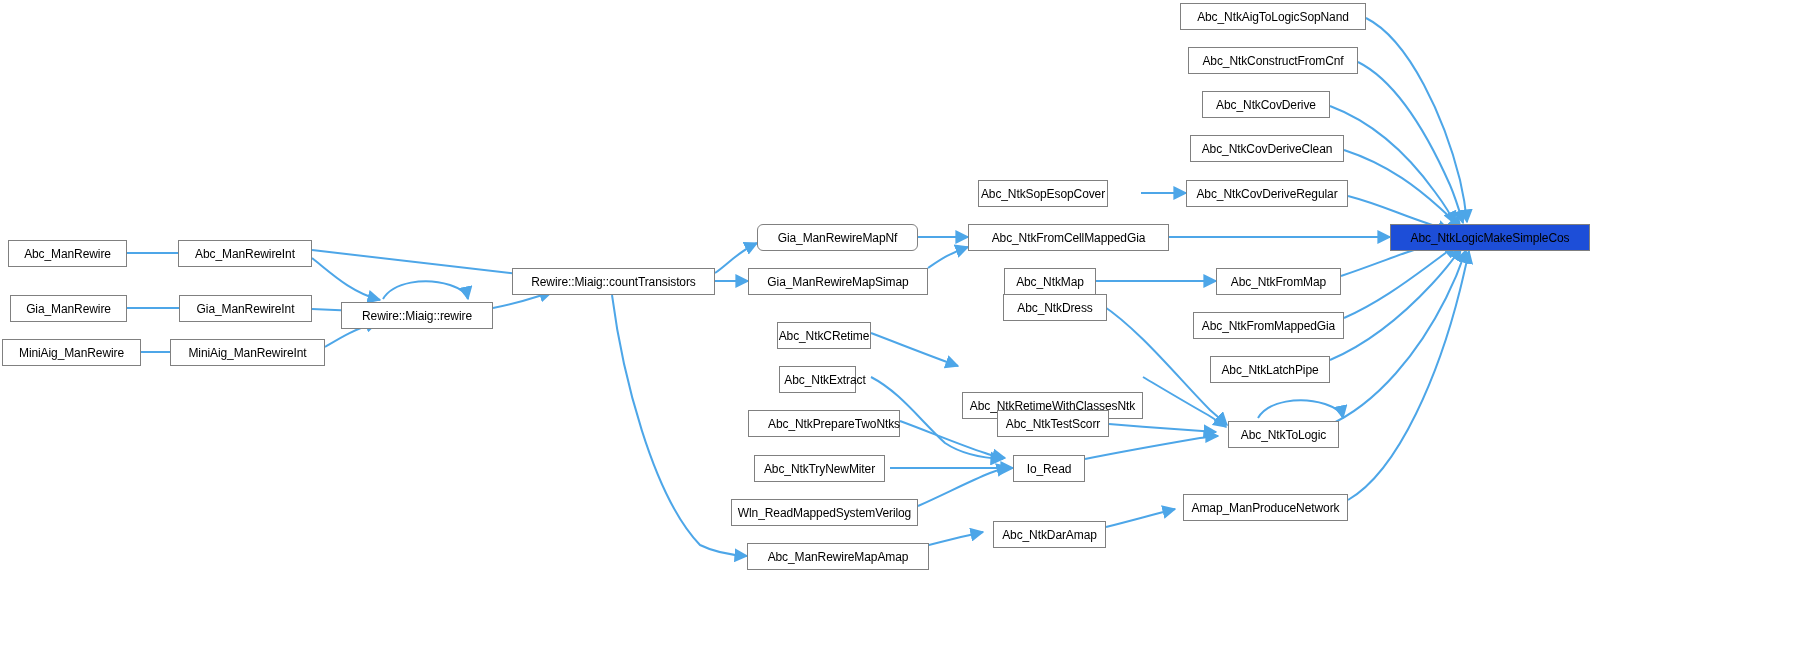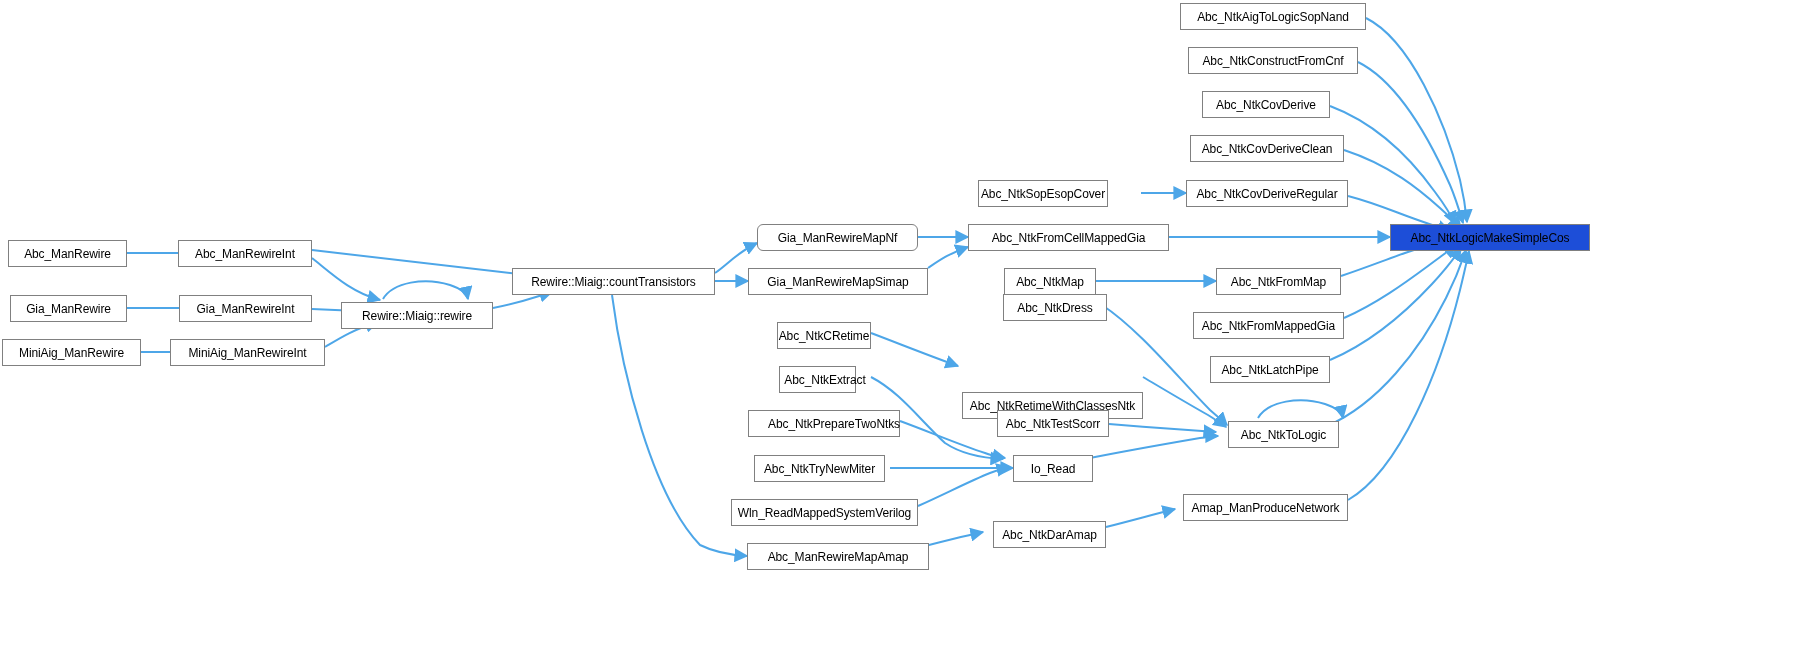--- a/index.html
+++ b/index.html
@@ -112,21 +112,21 @@
       <div class="node" style="left: 1202px; top: 91px; width: 128px; height: 27px;">Abc_NtkCovDerive</div>
       <div class="node" style="left: 1190px; top: 135px; width: 154px; height: 27px;">Abc_NtkCovDeriveClean</div>
       <div class="node" style="left: 1186px; top: 180px; width: 162px; height: 27px;">Abc_NtkCovDeriveRegular</div>
       <div class="node" style="left: 1216px; top: 268px; width: 125px; height: 27px;">Abc_NtkFromMap</div>
       <div class="node" style="left: 1193px; top: 312px; width: 151px; height: 27px;">Abc_NtkFromMappedGia</div>
       <div class="node" style="left: 1210px; top: 356px; width: 120px; height: 27px;">Abc_NtkLatchPipe</div>
       <div class="node" style="left: 1216px; top: 421px; width: 111px; height: 27px; margin-left: 12px;">Abc_NtkToLogic</div>
       <div class="node" style="left: 1003px; top: 294px; width: 104px; height: 27px;">Abc_NtkDress</div>
       <div class="node" style="left: 962px; top: 366px; width: 181px; height: 27px; margin-top: 26px;">Abc_NtkRetimeWithClassesNtk</div>
       <div class="node" style="left: 997px; top: 410px; width: 112px; height: 27px;">Abc_NtkTestScorr</div>
-      <div class="node" style="left: 1013px; top: 455px; width: 80px; height: 27px;">Io_Read</div>
+      <div class="node" style="left: 1013px; top: 455px; width: 72px; height: 27px;">Io_Read</div>
       <div class="node" style="left: 993px; top: 521px; width: 113px; height: 27px;">Abc_NtkDarAmap</div>
       <div class="node" style="left: 1183px; top: 494px; width: 165px; height: 27px;">Amap_ManProduceNetwork</div>
       <div class="node" style="left: 777px; top: 322px; width: 94px; height: 27px;">Abc_NtkCRetime</div>
       <div class="node" style="left: 779px; top: 366px; width: 77px; height: 27px; padding-left: 15px;">Abc_NtkExtract</div>
       <div class="node" style="left: 748px; top: 410px; width: 152px; height: 27px; padding-left: 20px;">Abc_NtkPrepareTwoNtks</div>
       <div class="node" style="left: 754px; top: 455px; width: 131px; height: 27px;">Abc_NtkTryNewMiter</div>
       <div class="node" style="left: 731px; top: 499px; width: 187px; height: 27px;">Wln_ReadMappedSystemVerilog</div>
       <div class="node" style="left: 747px; top: 543px; width: 182px; height: 27px;">Abc_ManRewireMapAmap</div>
       <div class="node highlight" style="left: 1390px; top: 224px; width: 200px; height: 27px;">Abc_NtkLogicMakeSimpleCos</div>
     </div>

